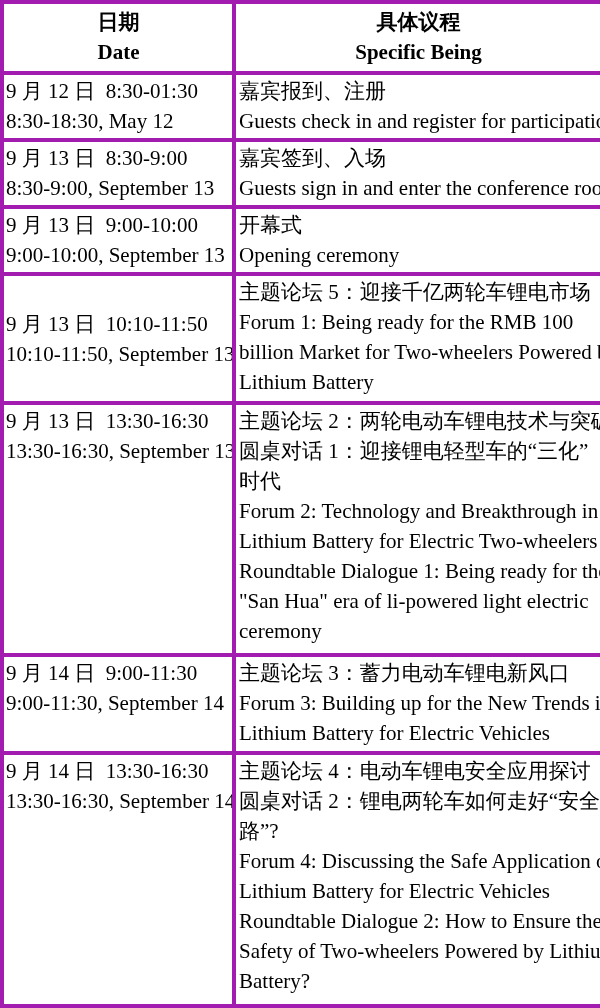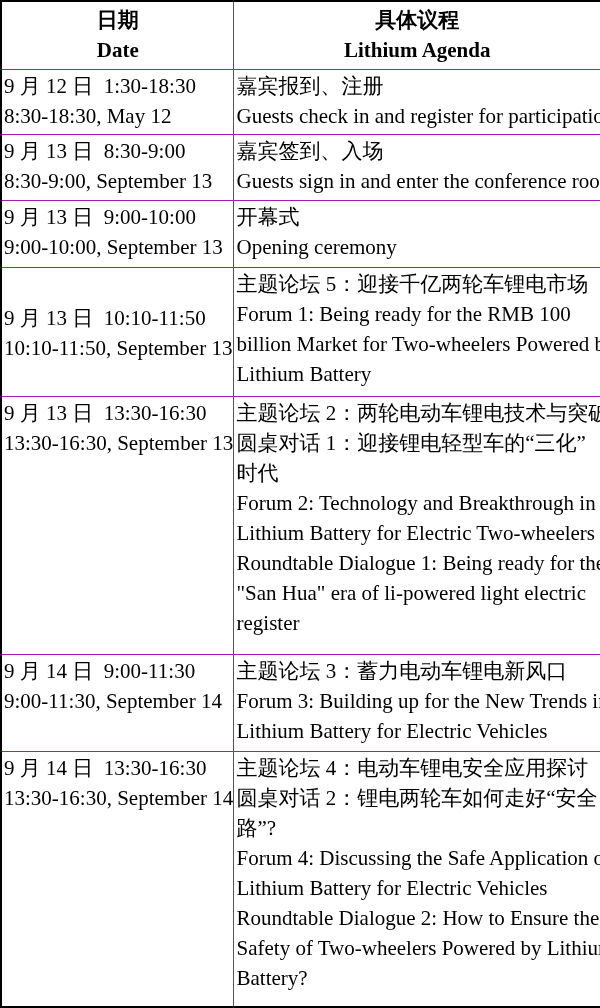--- a/index.html
+++ b/index.html
@@ -15,21 +15,21 @@
   table.agenda {
     width: 600px;
     height: 1008px;
     table-layout: fixed;
     border-collapse: collapse;
     border: 2px solid #000000;
   }
   col.c-date   { width: 232px; }
   col.c-agenda { width: 368px; }
   th, td {
-    border: 1px solid #a21caf;
+    border: 4px solid #a21caf;
     vertical-align: top;
     padding: 1px 1px 0 2px;
     overflow: hidden;
   }
   th.hdr {
     height: 64px;
     padding-top: 3px;
     font-weight: bold;
     text-align: center;
   }
@@ -58,28 +58,28 @@
     <col class="c-agenda">
   </colgroup>
   <thead>
     <tr>
       <th class="hdr">
         <div class="ln">日期</div>
         <div class="ln">Date</div>
       </th>
       <th class="hdr">
         <div class="ln">具体议程</div>
-        <div class="ln">Lithium Agenda</div>
+        <div class="ln">Specific Being</div>
       </th>
     </tr>
   </thead>
   <tbody>
     <tr class="h-r0">
       <td class="date-cell">
-        <div class="ln">9 月 12 日  1:30-18:30</div>
+        <div class="ln">9 月 12 日  8:30-01:30</div>
         <div class="ln">8:30-18:30, May 12</div>
       </td>
       <td class="agenda-cell">
         <div class="ln">嘉宾报到、注册</div>
         <div class="ln">Guests check in and register for participation</div>
       </td>
     </tr>
     <tr class="h-r1">
       <td class="date-cell">
         <div class="ln">9 月 13 日  8:30-9:00</div>
@@ -118,21 +118,21 @@
         <div class="ln">13:30-16:30, September 13</div>
       </td>
       <td class="agenda-cell">
         <div class="ln">主题论坛 2：两轮电动车锂电技术与突破</div>
         <div class="ln">圆桌对话 1：迎接锂电轻型车的“三化”</div>
         <div class="ln">时代</div>
         <div class="ln">Forum 2: Technology and Breakthrough in</div>
         <div class="ln">Lithium Battery for Electric Two-wheelers</div>
         <div class="ln">Roundtable Dialogue 1: Being ready for the</div>
         <div class="ln">"San Hua" era of li-powered light electric</div>
-        <div class="ln">register</div>
+        <div class="ln">ceremony</div>
       </td>
     </tr>
     <tr class="h-r6">
       <td class="date-cell">
         <div class="ln">9 月 14 日  9:00-11:30</div>
         <div class="ln">9:00-11:30, September 14</div>
       </td>
       <td class="agenda-cell">
         <div class="ln">主题论坛 3：蓄力电动车锂电新风口</div>
         <div class="ln">Forum 3: Building up for the New Trends in</div>

